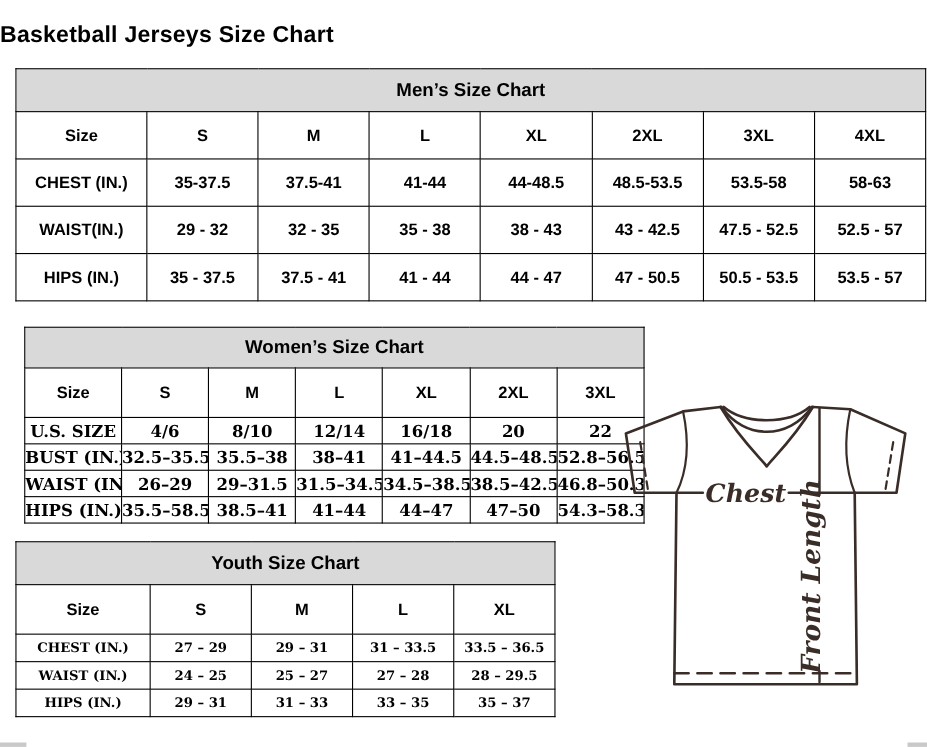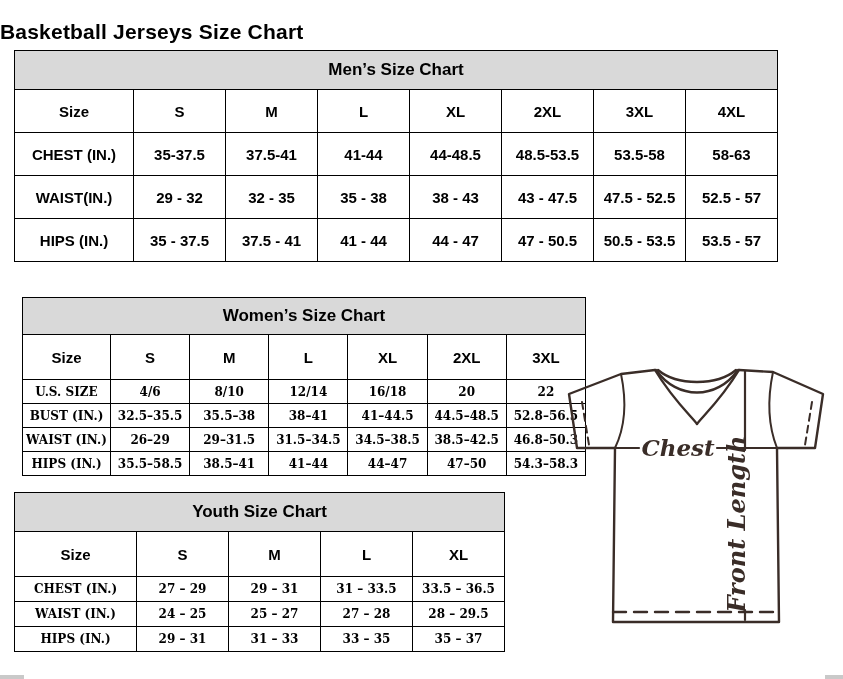--- a/index.html
+++ b/index.html
@@ -11,31 +11,31 @@
     position:absolute;top:6px;left:0;width:800px;text-align:left;
     font-size:21px;font-weight:bold;letter-spacing:.2px;
   }
   .tbl{position:absolute;background:#fff;}
   table{border-collapse:collapse;table-layout:fixed;width:100%;background:#fff;}
   th,td{border:1.5px solid #000;text-align:center;vertical-align:middle;padding:0;overflow:hidden;white-space:nowrap;}
   tr.title-row th{background:#d9d9d9;font-size:17px;font-weight:bold;}
   tr.cols th{font-size:15px;font-weight:bold;text-align:center;}
   tr.data-row td,tr.data-row th{font-size:15px;font-weight:bold;}
   
-  .tbl.men{left:14px;top:50px;width:764px;}
+  .tbl.men{left:14px;top:62px;width:828px;}
   .men tr.title-row th{height:38px;}
   .men tr.cols th{height:42px;}
   .men tr.data-row th,.men tr.data-row td{height:42px;}
   .men col.c0{width:119px;}
   
   .tbl.women{left:22px;top:297px;width:564px;}
   .women tr.title-row th{height:36px;}
   .women tr.cols th{height:44px;}
   .women tr.data-row th,.women tr.data-row td{
-    height:23px;font-family:"DejaVu Serif",serif;font-size:12px;font-weight:bold;
+    height:23px;font-family:"DejaVu Serif",serif;font-size:15px;font-weight:bold;
   }
   .women col.c0{width:88px;}
   
   .tbl.youth{left:14px;top:492px;width:491px;}
   .youth tr.title-row th{height:38px;}
   .youth tr.cols th{height:44px;}
   .youth tr.data-row th,.youth tr.data-row td{
     height:24px;font-family:"DejaVu Serif",serif;font-size:12px;font-weight:bold;
   }
   .youth col.c0{width:122px;}
@@ -86,21 +86,21 @@
           <td>48.5-53.5</td>
           <td>53.5-58</td>
           <td>58-63</td>
         </tr>
         <tr class="data-row">
           <th class="row-label">WAIST(IN.)</th>
           <td>29 - 32</td>
           <td>32 - 35</td>
           <td>35 - 38</td>
           <td>38 - 43</td>
-          <td>43 - 47.5</td>
+          <td>43 - 42.5</td>
           <td>47.5 - 52.5</td>
           <td>52.5 - 57</td>
         </tr>
         <tr class="data-row">
           <th class="row-label">HIPS (IN.)</th>
           <td>35 - 37.5</td>
           <td>37.5 - 41</td>
           <td>41 - 44</td>
           <td>44 - 47</td>
           <td>47 - 50.5</td>

